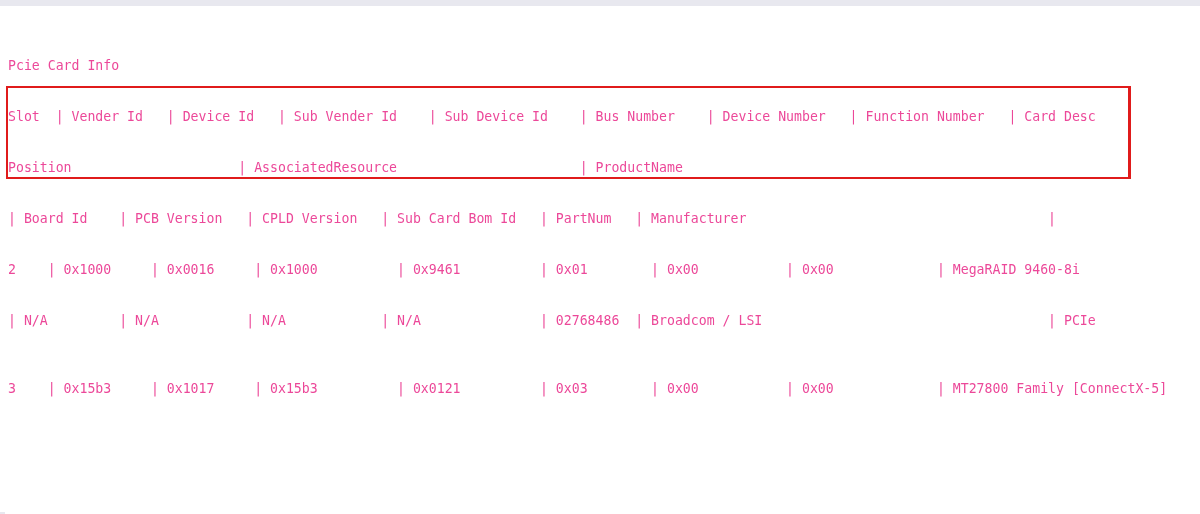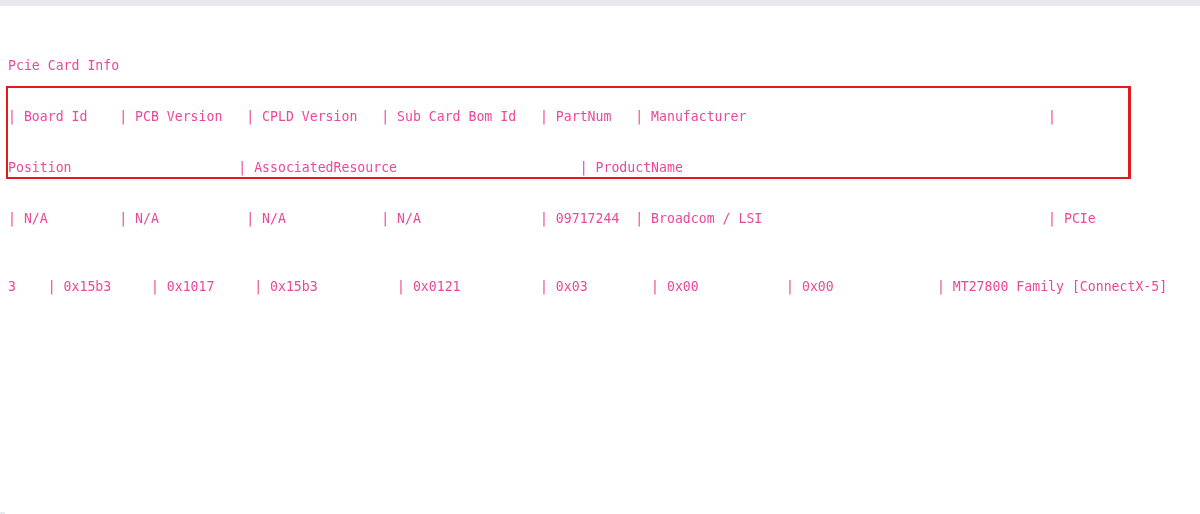--- a/index.html
+++ b/index.html
@@ -74,23 +74,25 @@
 <body>
 
 <div id="screen">
 
   <div class="topbar"></div>
   <div class="leftedge"></div>
 
   <div class="term">
 
     <span class="line">Pcie Card Info</span>
+    <span class="line">Slot  | Vender Id   | Device Id   | Sub Vender Id    | Sub Device Id    | Bus Number    | Device Number   | Function Number   | Card Desc</span>
+    <span class="line">Position                     | AssociatedResource                       | ProductName</span>
     <span class="line">| Board Id    | PCB Version   | CPLD Version   | Sub Card Bom Id   | PartNum   | Manufacturer                                      |</span>
-    <span class="line">Position                     | AssociatedResource                       | ProductName</span>
-    <span class="line">| N/A         | N/A           | N/A            | N/A               | 09717244  | Broadcom / LSI                                    | PCIe</span>
+    <span class="line">2    | 0x1000     | 0x0016     | 0x1000          | 0x9461          | 0x01        | 0x00           | 0x00             | MegaRAID 9460-8i</span>
+    <span class="line">| N/A         | N/A           | N/A            | N/A               | 02768486  | Broadcom / LSI                                    | PCIe</span>
 
     <span class="line">3    | 0x15b3     | 0x1017     | 0x15b3          | 0x0121          | 0x03        | 0x00           | 0x00             | MT27800 Family [ConnectX-5]</span>
     
     
     
     
 
     
     
     

